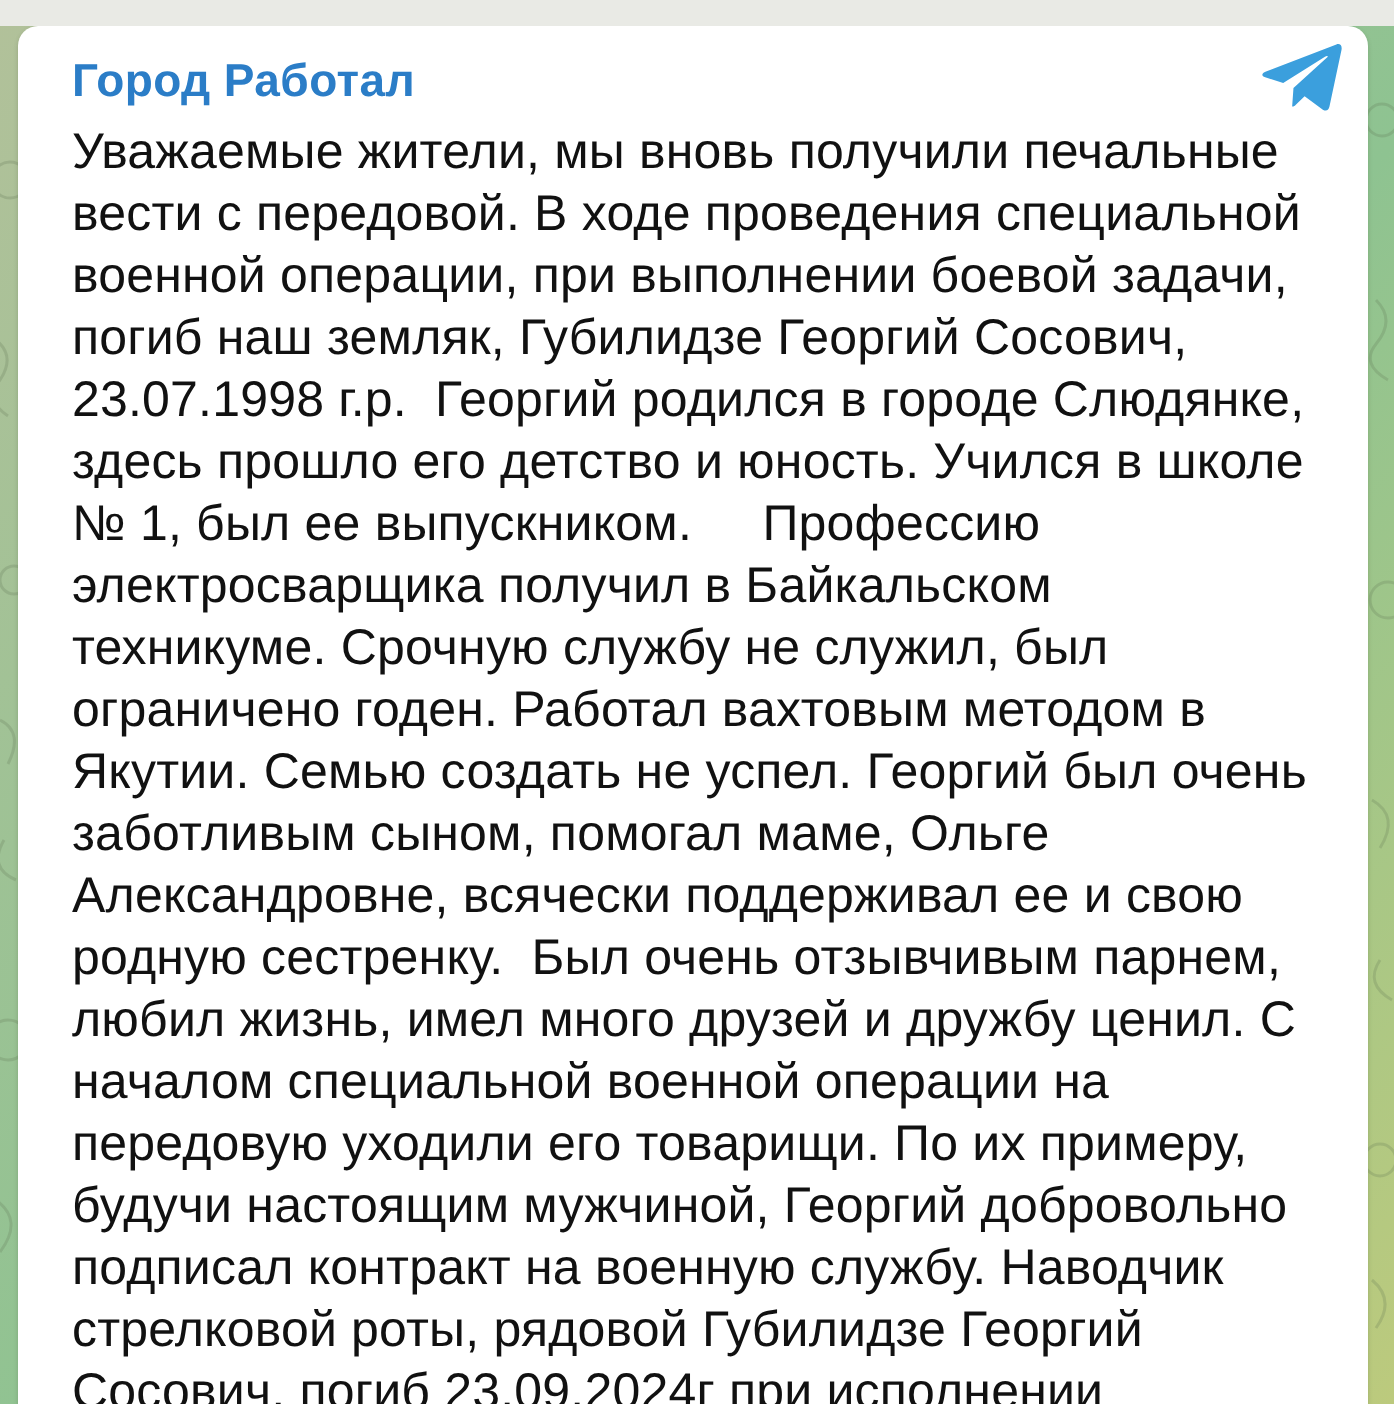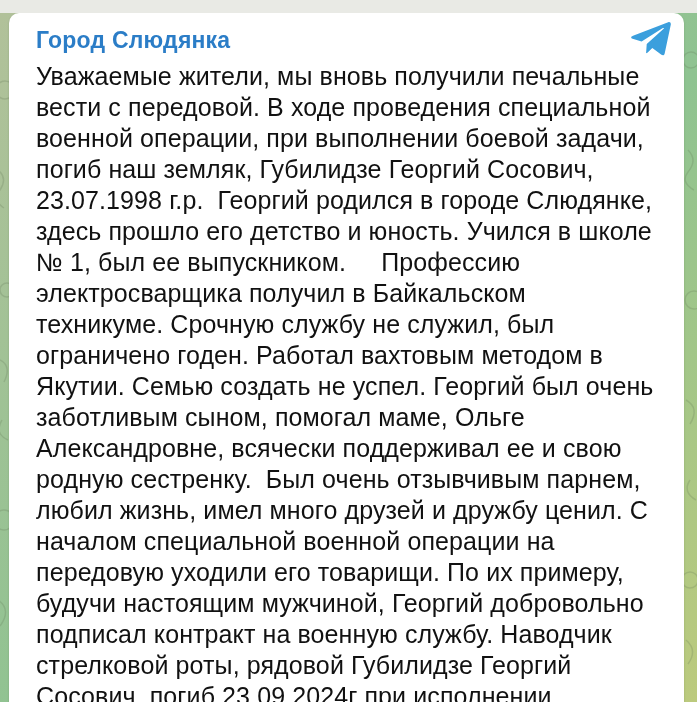--- a/index.html
+++ b/index.html
@@ -82,19 +82,19 @@
   <circle cx="694" cy="300" r="9"></circle>
   <path d="M686 400 q14 8 4 24 M690 480 q-8 12 6 20"></path>
   <circle cx="690" cy="580" r="8"></circle>
   <path d="M686 640 q12 10 2 24"></path>
 </svg>
 
 <div class="top-strip"></div>
 
 <div class="bubble">
   <div class="bubble-header">
-    <span class="channel-name">Город Слюдянка</span>
+    <span class="channel-name">Город Работал</span>
     <svg class="plane-icon" viewBox="0 64 448 384" preserveAspectRatio="xMidYMid meet">
       <path fill="#3b9fdd" d="M446.7 98.6l-67.6 318.8c-5.1 22.5-18.4 28.1-37.3 17.5l-103-75.9-49.7 47.8c-5.5 5.5-10.1 10.1-20.7 10.1l7.4-104.9 190.9-172.5c8.3-7.4-1.8-11.5-12.9-4.1L117.8 284 16.2 252.2c-22.1-6.9-22.5-22.1 4.6-32.7L418.2 66.4c18.4-6.9 34.5 4.1 28.5 32.2z"></path>
     </svg>
   </div>
   <div class="message-text">Уважаемые жители, мы вновь получили печальные вести с передовой. В ходе проведения специальной военной операции, при выполнении боевой задачи, погиб наш земляк, Губилидзе Георгий Сосович, 23.07.1998 г.р.  Георгий родился в городе Слюдянке, здесь прошло его детство и юность. Учился в школе № 1, был ее выпускником.     Профессию электросварщика получил в Байкальском техникуме. Срочную службу не служил, был ограничено годен. Работал вахтовым методом в Якутии. Семью создать не успел. Георгий был очень заботливым сыном, помогал маме, Ольге Александровне, всячески поддерживал ее и свою родную сестренку.  Был очень отзывчивым парнем, любил жизнь, имел много друзей и дружбу ценил. С началом специальной военной операции на передовую уходили его товарищи. По их примеру, будучи настоящим мужчиной, Георгий добровольно подписал контракт на военную службу. Наводчик стрелковой роты, рядовой Губилидзе Георгий Сосович, погиб 23.09.2024г при исполнении воинского долга. Прощание с Губилидзе Георгием</div>
 </div>
 
 </body></html>

